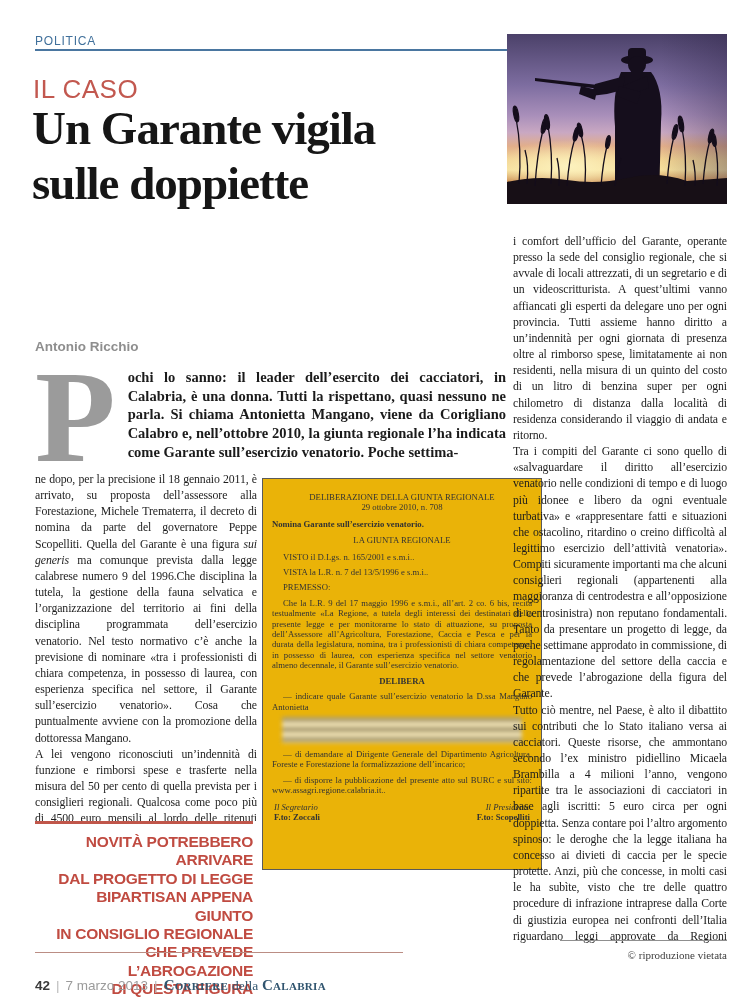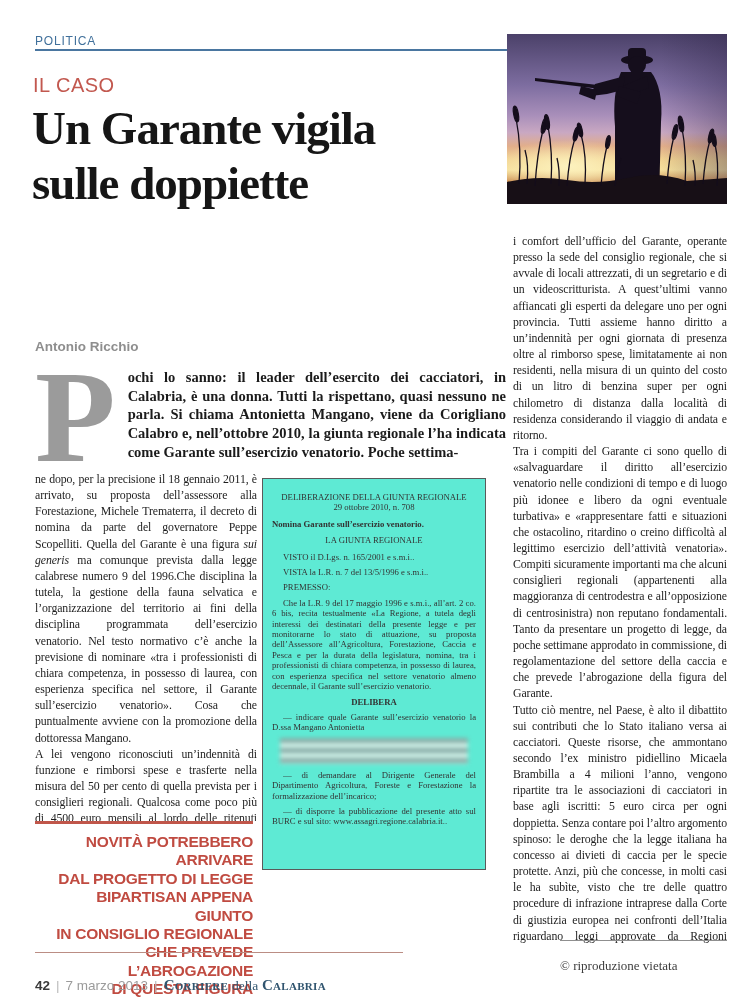--- a/index.html
+++ b/index.html
@@ -5,21 +5,21 @@
   * { margin:0; padding:0; box-sizing:border-box; }
   body { background:#e8e8e8; font-family:"Liberation Serif", serif; }
   .page { position:relative; width:750px; height:1000px; background:#ffffff; margin:0 auto; overflow:hidden; }
 
   
   .section-label { position:absolute; left:35px; top:34px; font-family:"Liberation Sans",sans-serif;
     font-weight:normal; font-size:12px; letter-spacing:.8px; color:#40709b; }
   .section-rule { position:absolute; left:35px; top:49px; width:472px; height:2px; background:#4a76a0; }
 
   .kicker { position:absolute; left:33px; top:74px; font-family:"Liberation Sans",sans-serif;
-    font-size:20px; color:#c2584f; letter-spacing:.5px; }
+    font-size:26px; color:#c2584f; letter-spacing:.5px; }
   .headline { position:absolute; left:32px; top:101px; width:480px; font-family:"Liberation Serif",serif;
     font-weight:bold; font-size:47px; line-height:55px; letter-spacing:-1px; color:#161616; white-space:pre-line; }
   .standfirst { position:absolute; left:35px; top:237px; width:485px; font-family:"Liberation Serif",serif;
     font-style:italic; font-size:21px; line-height:30px; letter-spacing:-.2px; color:#2c2c2c; white-space:pre-line; }
   .byline { position:absolute; left:35px; top:339px; font-family:"Liberation Sans",sans-serif;
     font-weight:bold; font-size:13.5px; color:#8e8e8e; }
 
   
   .photo { position:absolute; left:507px; top:34px; width:220px; height:170px; overflow:hidden; }
   .photo svg { display:block; }
@@ -35,38 +35,38 @@
     letter-spacing:-.1px; word-spacing:-.3px; hyphens:auto; }
   .col1 { position:absolute; left:35px; top:471px; width:222px; height:350px; overflow:hidden; }
   .col3 { position:absolute; left:513px; top:209px; width:214px; height:712px; overflow:hidden;margin-top:24px; }
 
   .pullquote-box { position:absolute; left:35px; top:821px; width:218px; border-top:3px solid #c0564a; padding-top:9px;text-align:right; }
   .pullquote { font-family:"Liberation Sans",sans-serif; font-weight:bold; font-size:15.5px; line-height:18.4px;
     letter-spacing:-.3px; color:#c04b41; white-space:pre-line; }
   .pullquote-rule-bottom { position:absolute; left:35px; top:952px; width:368px; height:1px; background:#bb8d84; }
 
   
-  .doc { position:absolute; left:262px; top:478px; width:224px; height:392px; background:#5eead4;
+  .doc { position:absolute; left:262px; top:478px; width:280px; height:392px; background:#eab308;
     border:1px solid #5a5a5a; padding:13px 9px 21px 9px; color:#333; overflow:hidden;
     font-size:8.7px; line-height:10.4px; }
   .doc .c { text-align:center; }
   .doc .gap { height:6px; }
   .doc .b { font-weight:bold; }
   .doc p { text-align:justify; text-indent:11px; margin-bottom:5px; hyphens:auto; }
   .doc .heading { margin:4px 0 5px 0; }
   .redacted { width:92%; height:26px; margin:2px auto 6px auto;
     background:repeating-linear-gradient(180deg,#9a9a9a 0 5px,#f2f2ee 5px 10px); filter:blur(2.2px); opacity:.75; }
   .sigs { display:flex; justify-content:space-between; margin-top:6px; padding:0 2px; }
   .sig-role { font-style:italic; }
   .sig-name { font-weight:bold; }
 
   .doc-caption { position:absolute; left:322px; top:883px; width:184px; font-family:"Liberation Sans",sans-serif;
     font-size:13px; line-height:16.5px; color:#353535; }
   .copyright-box { position:absolute; left:560px; top:940px; width:167px; border-top:1px solid #8f8f8f;
-    padding-top:17px; text-align:left; font-size:13px; color:#3d3d3d; }
+    padding-top:8px; text-align:right; font-size:11px; color:#3d3d3d; }
 
   
   .footer { position:absolute; left:35px; top:977px; font-family:"Liberation Sans",sans-serif;
     font-size:13.5px; color:#9b9b9b; }
   .footer .pgnum { font-weight:bold; color:#3a3a3a; }
   .footer .sep { color:#b9b9b9; padding:0 6px; }
   .brand { font-family:"Liberation Serif",serif; font-size:15px; color:#31556f; }
   .brand .sc { font-variant:small-caps; font-weight:bold; letter-spacing:.3px; }
   .brand .mid { font-size:13.5px; }
 </style>
@@ -182,20 +182,30 @@
     <div class="gap"></div>
     <p>VISTO il D.Lgs. n. 165/2001 e s.m.i..</p>
     <p>VISTA la L.R. n. 7 del 13/5/1996 e s.m.i..</p>
     <p>PREMESSO:</p>
     <p>Che la L.R. 9 del 17 maggio 1996 e s.m.i., all’art. 2 co. 6 bis, recita testualmente «La Regione, a tutela degli interessi dei destinatari della presente legge e per monitorarne lo stato di attuazione, su proposta dell’Assessore all’Agricoltura, Forestazione, Caccia e Pesca e per la durata della legislatura, nomina, tra i professionisti di chiara competenza, in possesso di laurea, con esperienza specifica nel settore venatorio almeno decennale, il Garante sull’esercizio venatorio.</p>
     <div class="c b heading">DELIBERA</div>
     <p>— indicare quale Garante sull’esercizio venatorio la D.ssa Mangano Antonietta</p>
     <div class="redacted"></div>
     <p>— di demandare al Dirigente Generale del Dipartimento Agricoltura, Foreste e Forestazione la formalizzazione dell’incarico;</p>
     <p>— di disporre la pubblicazione del presente atto sul BURC e sul sito: www.assagri.regione.calabria.it..</p>
+    <div class="sigs">
+      <div>
+        <div class="sig-role">Il Segretario</div>
+        <div class="sig-name">F.to: Zoccali</div>
+      </div>
+      <div style="text-align:right">
+        <div class="sig-role">Il Presidente</div>
+        <div class="sig-name">F.to: Scopelliti</div>
+      </div>
+    </div>
   </div>
 
 
   <div class="col3 body-text">
     <p>i comfort dell’ufficio del Garante, operante presso la sede del consiglio regionale, che si avvale di locali attrezzati, di un segretario e di un videoscritturista. A quest’ultimi vanno affiancati gli esperti da delegare uno per ogni provincia. Tutti assieme hanno diritto a un’indennità per ogni giornata di presenza oltre al rimborso spese, limitatamente ai non residenti, nella misura di un quinto del costo di un litro di benzina super per ogni chilometro di distanza dalla località di residenza considerando il viaggio di andata e ritorno.</p>
     <p>Tra i compiti del Garante ci sono quello di «salvaguardare il diritto all’esercizio venatorio nelle condizioni di tempo e di luogo più idonee e libero da ogni eventuale turbativa» e «rappresentare fatti e situazioni che ostacolino, ritardino o creino difficoltà al legittimo esercizio dell’attività venatoria». Compiti sicuramente importanti ma che alcuni consiglieri regionali (appartenenti alla maggioranza di centrodestra e all’opposizione di centrosinistra) non reputano fondamentali. Tanto da presentare un progetto di legge, da poche settimane approdato in commissione, di regolamentazione del settore della caccia e che prevede l’abrogazione della figura del Garante.</p>
     <p>Tutto ciò mentre, nel Paese, è alto il dibattito sui contributi che lo Stato italiano versa ai cacciatori. Queste risorse, che ammontano secondo l’ex ministro pidiellino Micaela Brambilla a 4 milioni l’anno, vengono ripartite tra le associazioni di cacciatori in base agli iscritti: 5 euro circa per ogni doppietta. Senza contare poi l’altro argomento spinoso: le deroghe che la legge italiana ha concesso ai divieti di caccia per le specie protette. Anzi, più che concesse, in molti casi le ha subìte, visto che tre delle quattro procedure di infrazione intraprese dalla Corte di giustizia europea nei confronti dell’Italia riguardano leggi approvate da Regioni (Sardegna, Veneto e Liguria) per permettere la caccia di specie protette in periodi particolari.</p>
 
   </div>
 

